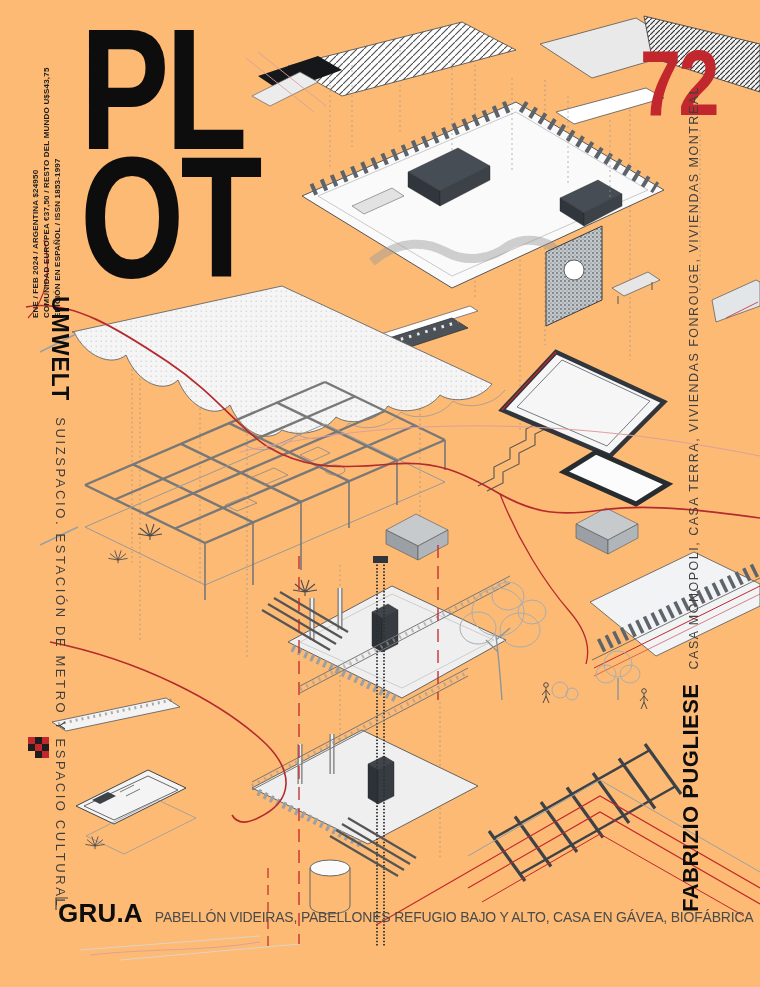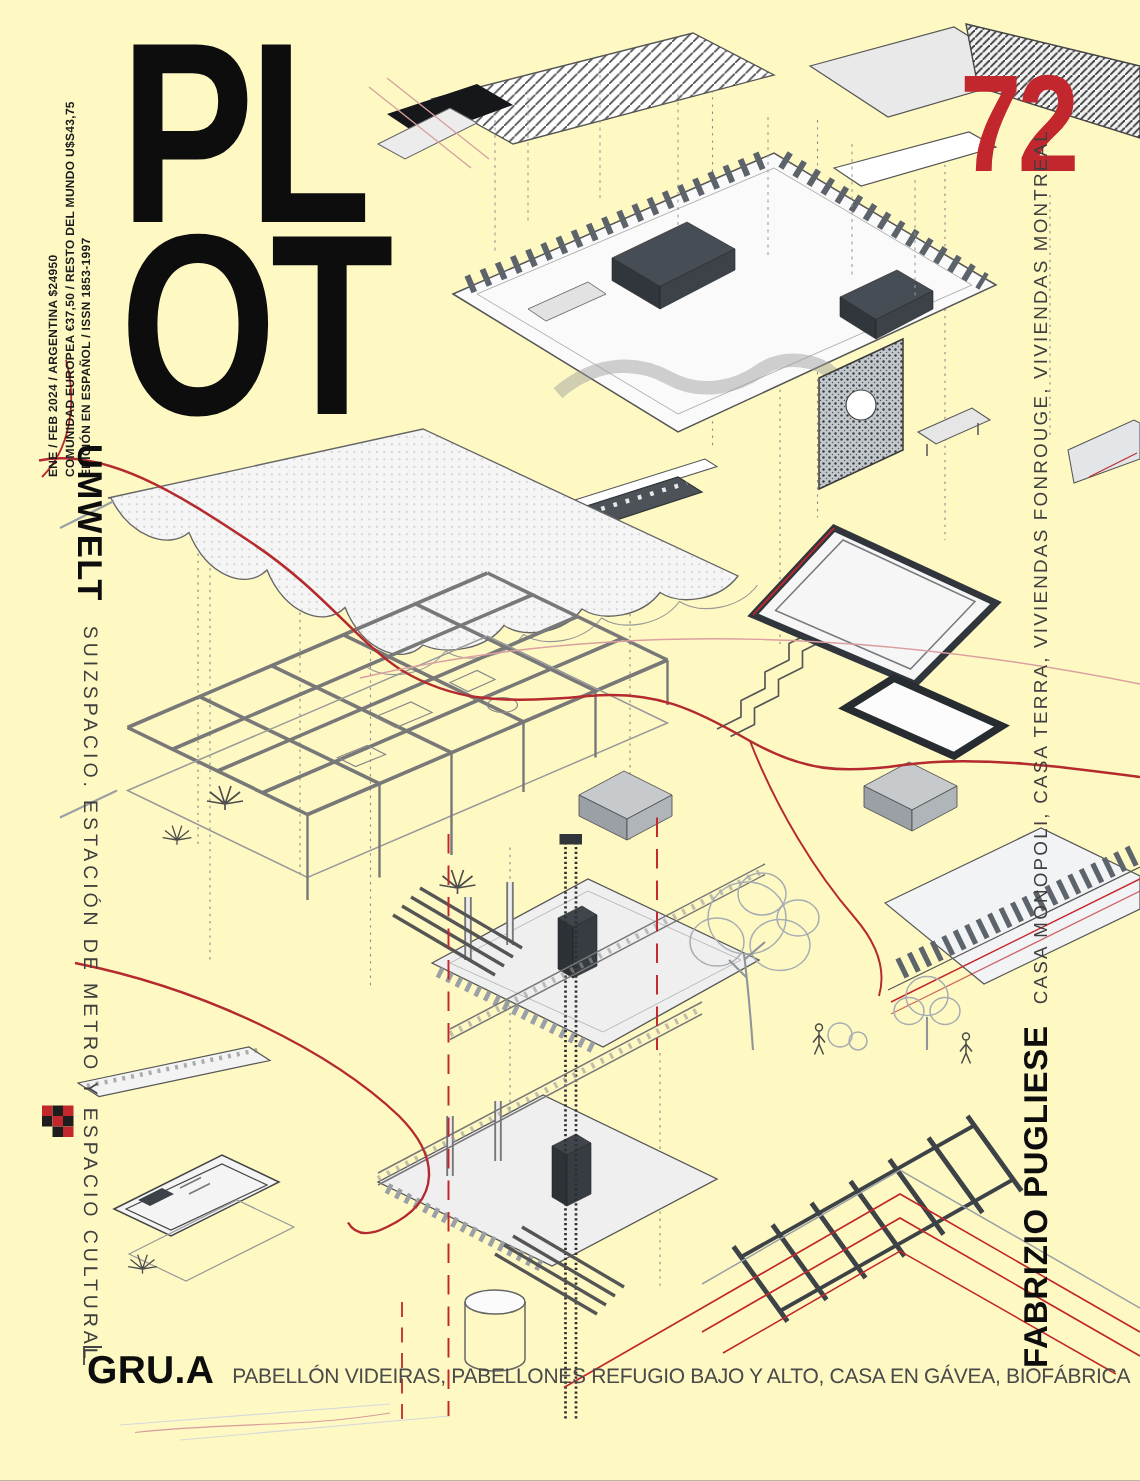--- a/index.html
+++ b/index.html
@@ -1,16 +1,16 @@
 <!DOCTYPE html>
 <html><head>
 <meta charset="utf-8">
 <style>
   html,body{margin:0;padding:0;background:#888;}
-  .cover{position:relative;width:760px;height:987px;background:#fef9c3;overflow:hidden;
+  .cover{position:relative;width:760px;height:987px;background:#fdba74;overflow:hidden;
          font-family:"Liberation Sans","DejaVu Sans",sans-serif;}
   .artwork{position:absolute;left:0;top:0;z-index:0;}
   .txt{position:absolute;z-index:2;}
 
   
   .masthead{left:80px;top:25px;font-weight:700;font-size:172px;line-height:128px;
             letter-spacing:-5px;color:#0d0d0d;transform:scaleX(.78);transform-origin:0 0;
             white-space:pre;}
   .issue{left:640px;top:37px;font-weight:700;font-size:92px;line-height:1;color:#c1272d;
          letter-spacing:-3px;transform:scaleX(.8);transform-origin:0 0;}

